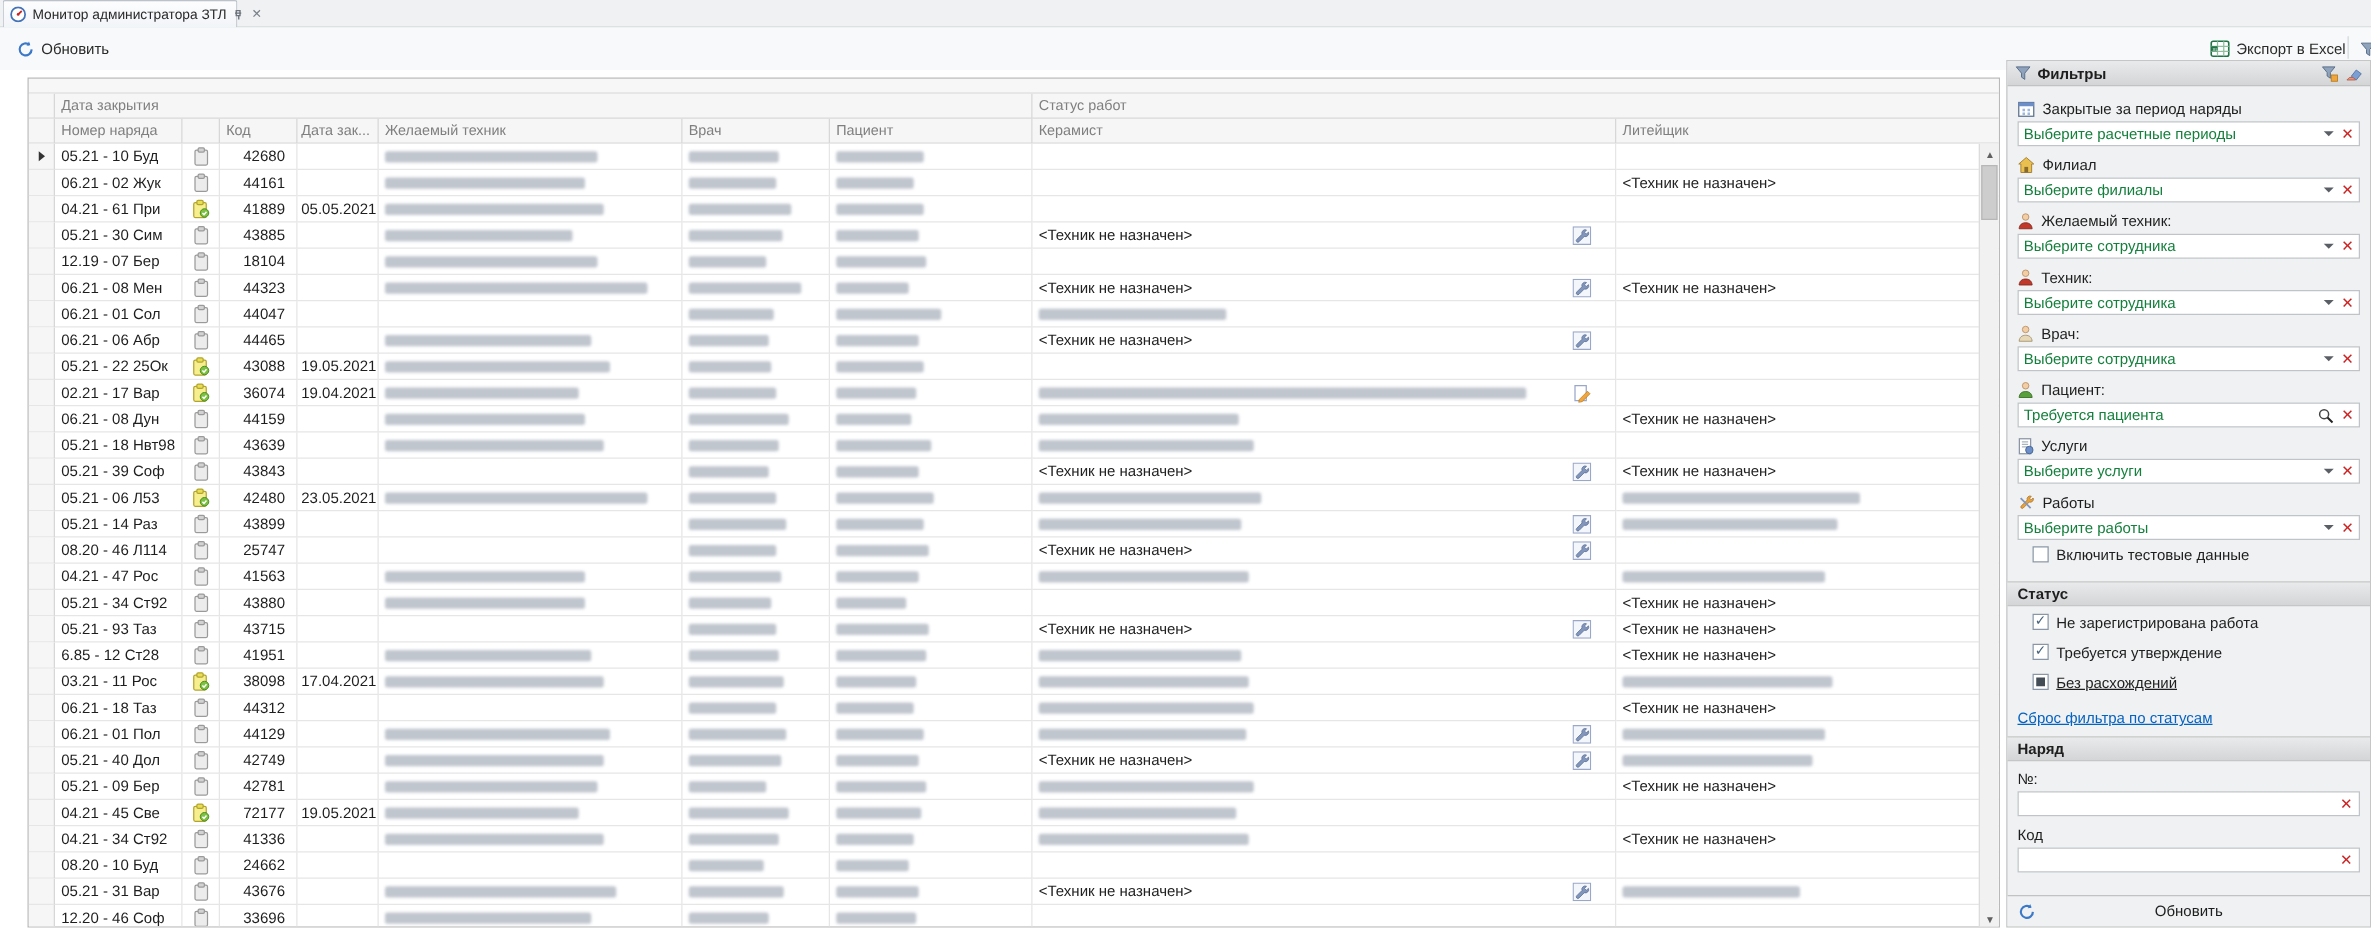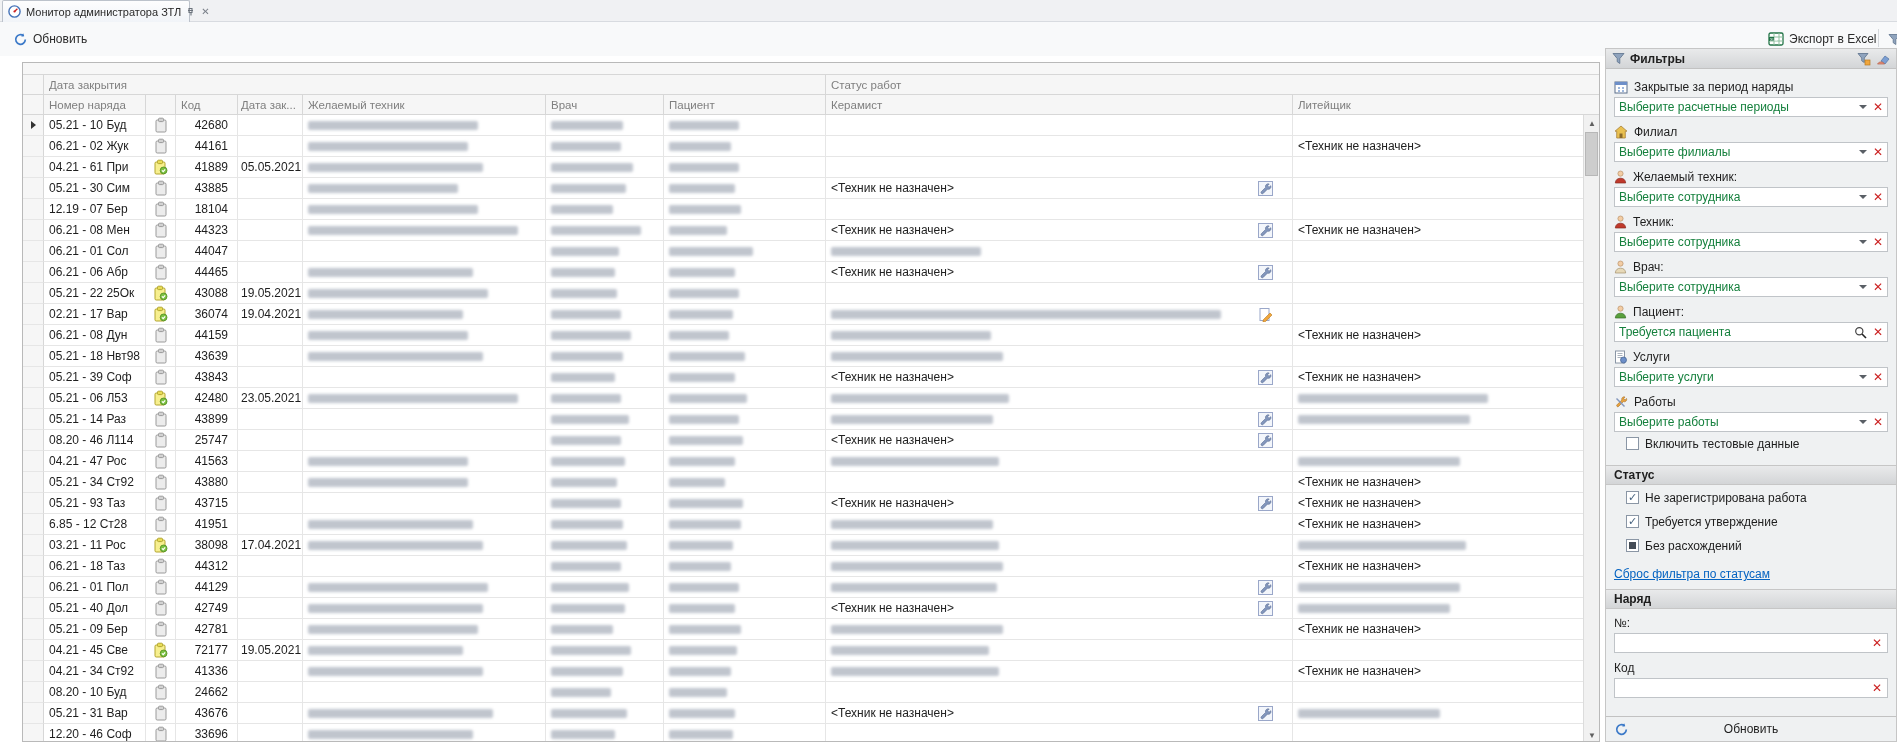--- a/index.html
+++ b/index.html
@@ -1138,21 +1138,21 @@
       </div>
       <div class="sect">Статус</div>
       <div class="cbrow" style="height: 24px;">
         <div class="cb">✓</div>
         <span>Не зарегистрирована работа</span>
       </div>
       <div class="cbrow" style="height: 24px;">
         <div class="cb">✓</div>
         <span>Требуется утверждение</span>
       </div>
-      <div class="cbrow" style="height: 24px;">
+      <div class="cbrow" style="height: 24px; text-decoration: underline;">
         <div class="cb">
           <span class="sq"></span>
         </div>
         <span>Без расхождений</span>
       </div>
       <div class="linkrow"><a href="#">Сброс фильтра по статусам</a></div>
       <div class="sect">Наряд</div>
       <div class="in-label">№:</div>
       <div class="inp">
         <span class="sp"></span>

